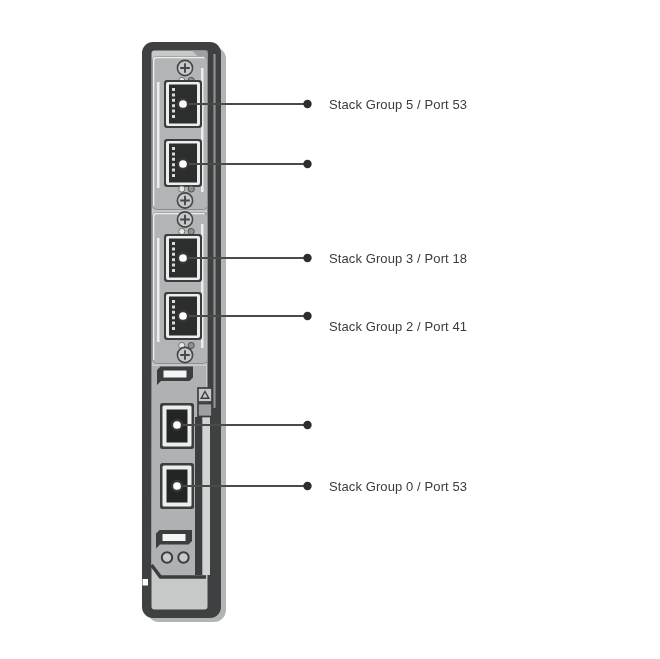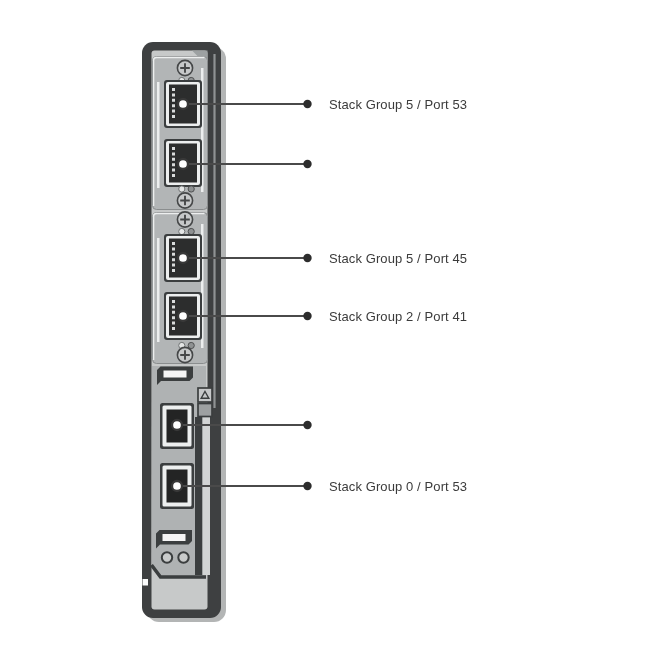--- a/index.html
+++ b/index.html
@@ -129,18 +129,18 @@
       <circle cx="307.5" cy="164" r="4.2"></circle>
       <circle cx="307.5" cy="258" r="4.2"></circle>
       <circle cx="307.5" cy="316" r="4.2"></circle>
       <circle cx="307.5" cy="425" r="4.2"></circle>
       <circle cx="307.5" cy="486" r="4.2"></circle>
     </g>
   </svg>
 
   <div class="labels">
     <div class="callout-label" style="top:93px">Stack Group 5 / Port 53</div>
-    <div class="callout-label" style="top:247px">Stack Group 5 / Port 45</div>
-    <div class="callout-label" style="top:305px">Stack Group 2 / Port 41</div>
+    <div class="callout-label" style="top:247px">Stack Group 3 / Port 18</div>
+    <div class="callout-label" style="top:315px">Stack Group 2 / Port 41</div>
     <div class="callout-label" style="top:475px">Stack Group 0 / Port 53</div>
   </div>
 
 </div>
 
 </body></html>

